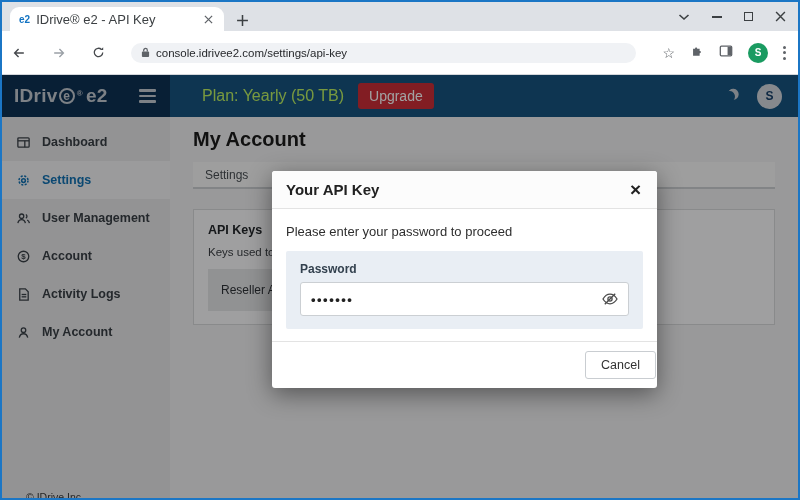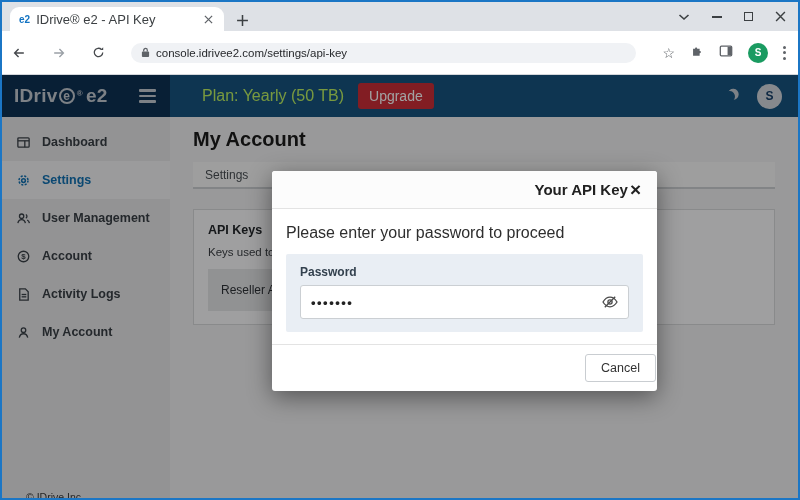--- a/index.html
+++ b/index.html
@@ -56,25 +56,25 @@
   .tabbar-tab { font-size:12px; color:#4a4f54; padding:0 12px; }
   .card { position:absolute; top:92px; left:23px; right:23px; height:116px; background:#fcfcfd; border:1px solid #d9dbdd; padding:13px 14px; }
   .card-title { font-size:12.5px; font-weight:bold; color:#23272b; }
   .card-desc { font-size:11.5px; color:#3b3f44; margin-top:9px; white-space:nowrap; overflow:hidden; }
   .reseller-tab { margin-top:11px; width:262px; height:42px; background:#e6e7e9; display:flex; align-items:center; padding-left:13px; font-size:12px; color:#2f3338; }
 
   .overlay { position:absolute; inset:0; background:rgba(0,0,0,0.37); z-index:40; }
 
   
   .modal { position:absolute; left:270px; top:96px; width:385px; z-index:50; background:#fff; border-radius:3px; box-shadow:0 6px 24px rgba(0,0,0,0.45); }
-  .modal-header { height:38px; background:#fcfcfc; border-bottom:1px solid #e3e3e3; display:flex; align-items:center; justify-content:flex-end; padding:0 14px; border-radius:3px 3px 0 0; }
+  .modal-header { height:38px; background:#fcfcfc; border-bottom:1px solid #e3e3e3; display:flex; align-items:center; justify-content:space-between; padding:0 14px; border-radius:3px 3px 0 0; }
   .modal-title { font-size:15px; font-weight:bold; color:#212121; }
   .modal-close { background:none; border:none; font-size:19px; font-weight:bold; color:#222; line-height:1; cursor:pointer; padding:0 2px; font-family:inherit; }
   .modal-body { padding:12px 14px; }
-  .modal-prompt { font-size:16px; color:#2e2e2e; margin:3px 0 12px; }
+  .modal-prompt { font-size:13px; color:#2e2e2e; margin:3px 0 12px; }
   .pwd-panel { background:#e9eef4; padding:11px 14px 13px; border-radius:2px; }
   .pwd-label { font-size:12px; font-weight:bold; color:#33414e; margin-bottom:6px; }
   .input-wrap { position:relative; }
   .pwd-input { width:100%; height:34px; border:1px solid #cbcfd3; border-radius:3px; padding:0 36px 0 10px; font-size:13px; font-weight:bold; letter-spacing:1.5px; color:#222; font-family:inherit; outline:none; background:#fff; }
   .eye-btn { position:absolute; right:7px; top:50%; transform:translateY(-50%); background:none; border:none; display:flex; align-items:center; cursor:pointer; padding:2px; }
   .modal-footer { border-top:1px solid #e3e3e3; padding:8px 1px; display:flex; justify-content:flex-end; align-items:center; gap:10px; height:47px; }
   .btn-cancel { height:28px; padding:0 15px; background:#fff; border:1px solid #c9cdd1; border-radius:3px; font-size:12.5px; color:#333; font-family:inherit; cursor:pointer; }
   .btn-view { height:31px; padding:0 18px; background:#1273b5; border:none; border-radius:4px; font-size:13.5px; font-weight:bold; color:#fff; font-family:inherit; cursor:pointer; }
 </style>
 </head>

